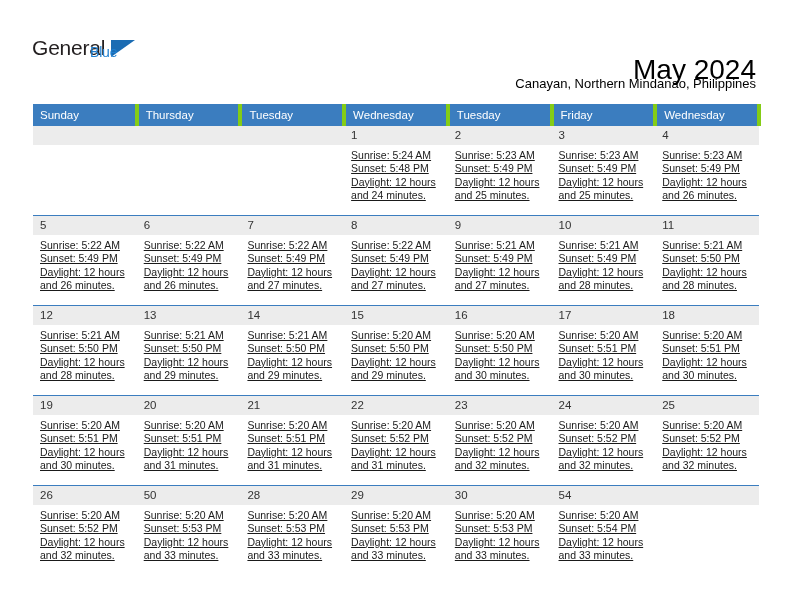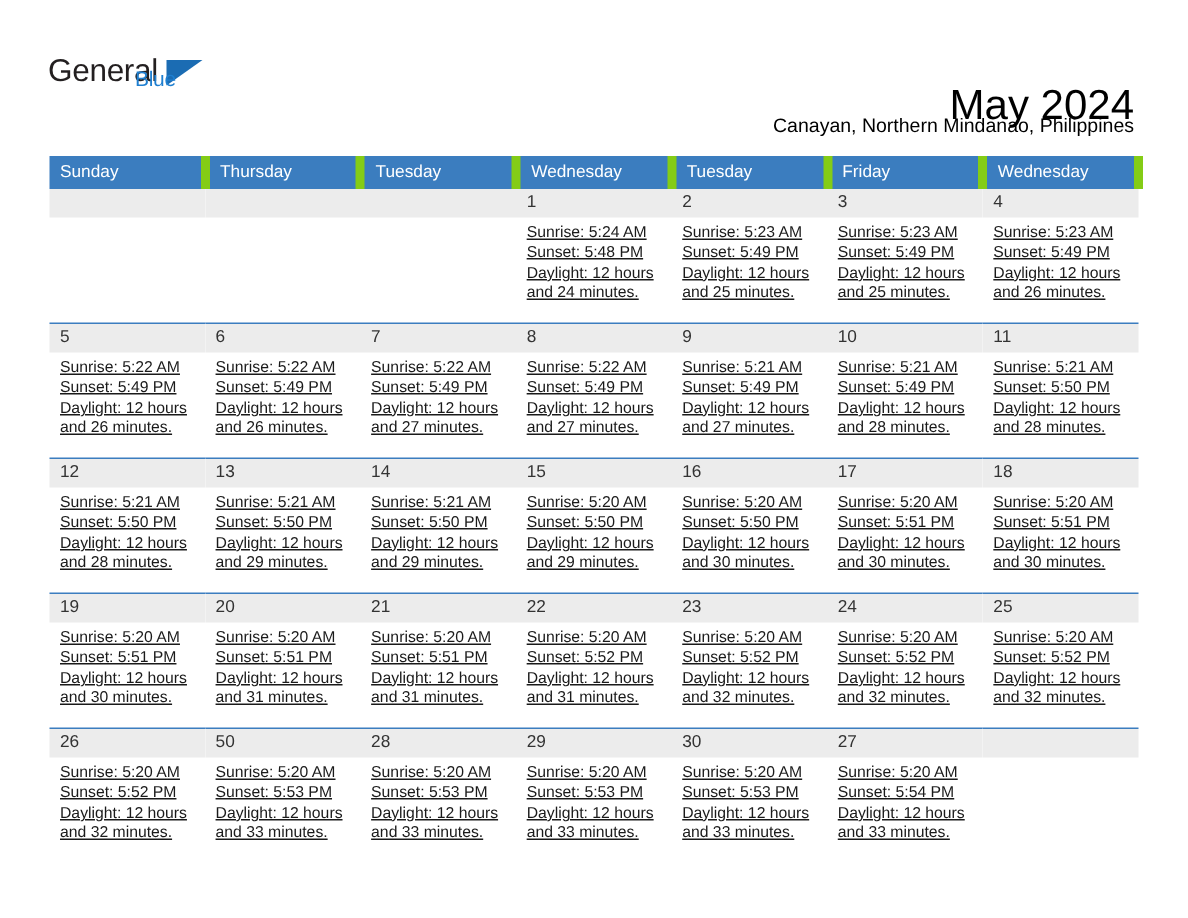--- a/index.html
+++ b/index.html
@@ -99,21 +99,21 @@
   table.cal col { width: 103.71px; }
 
   thead th {
     background: #3b7dbf;
     color: #ffffff;
     font-size: 11.5px;
     font-weight: normal;
     text-align: left;
     padding: 5px 0 5px 7px;
     height: 11px;
-    border-right: 6px solid #84cc16;
+    border-right: 4px solid #84cc16;
   }
 
   td.day {
     vertical-align: top;
     padding: 0;
     height: 89px;
     border-top: 1px solid #3b7dbf;
     background: #ffffff;
   }
   tbody tr:first-child td.day { border-top: none; }
@@ -458,21 +458,21 @@
             <td class="day">
               <div class="daynum">30</div>
               <div class="lines">
                 <div>Sunrise: 5:20 AM</div>
                 <div>Sunset: 5:53 PM</div>
                 <div>Daylight: 12 hours</div>
                 <div>and 33 minutes.</div>
               </div>
             </td>
             <td class="day">
-              <div class="daynum">27</div>
+              <div class="daynum">54</div>
               <div class="lines">
                 <div>Sunrise: 5:20 AM</div>
                 <div>Sunset: 5:54 PM</div>
                 <div>Daylight: 12 hours</div>
                 <div>and 33 minutes.</div>
               </div>
             </td>
             <td class="day empty">
               <div class="daynum"></div>
             </td>

